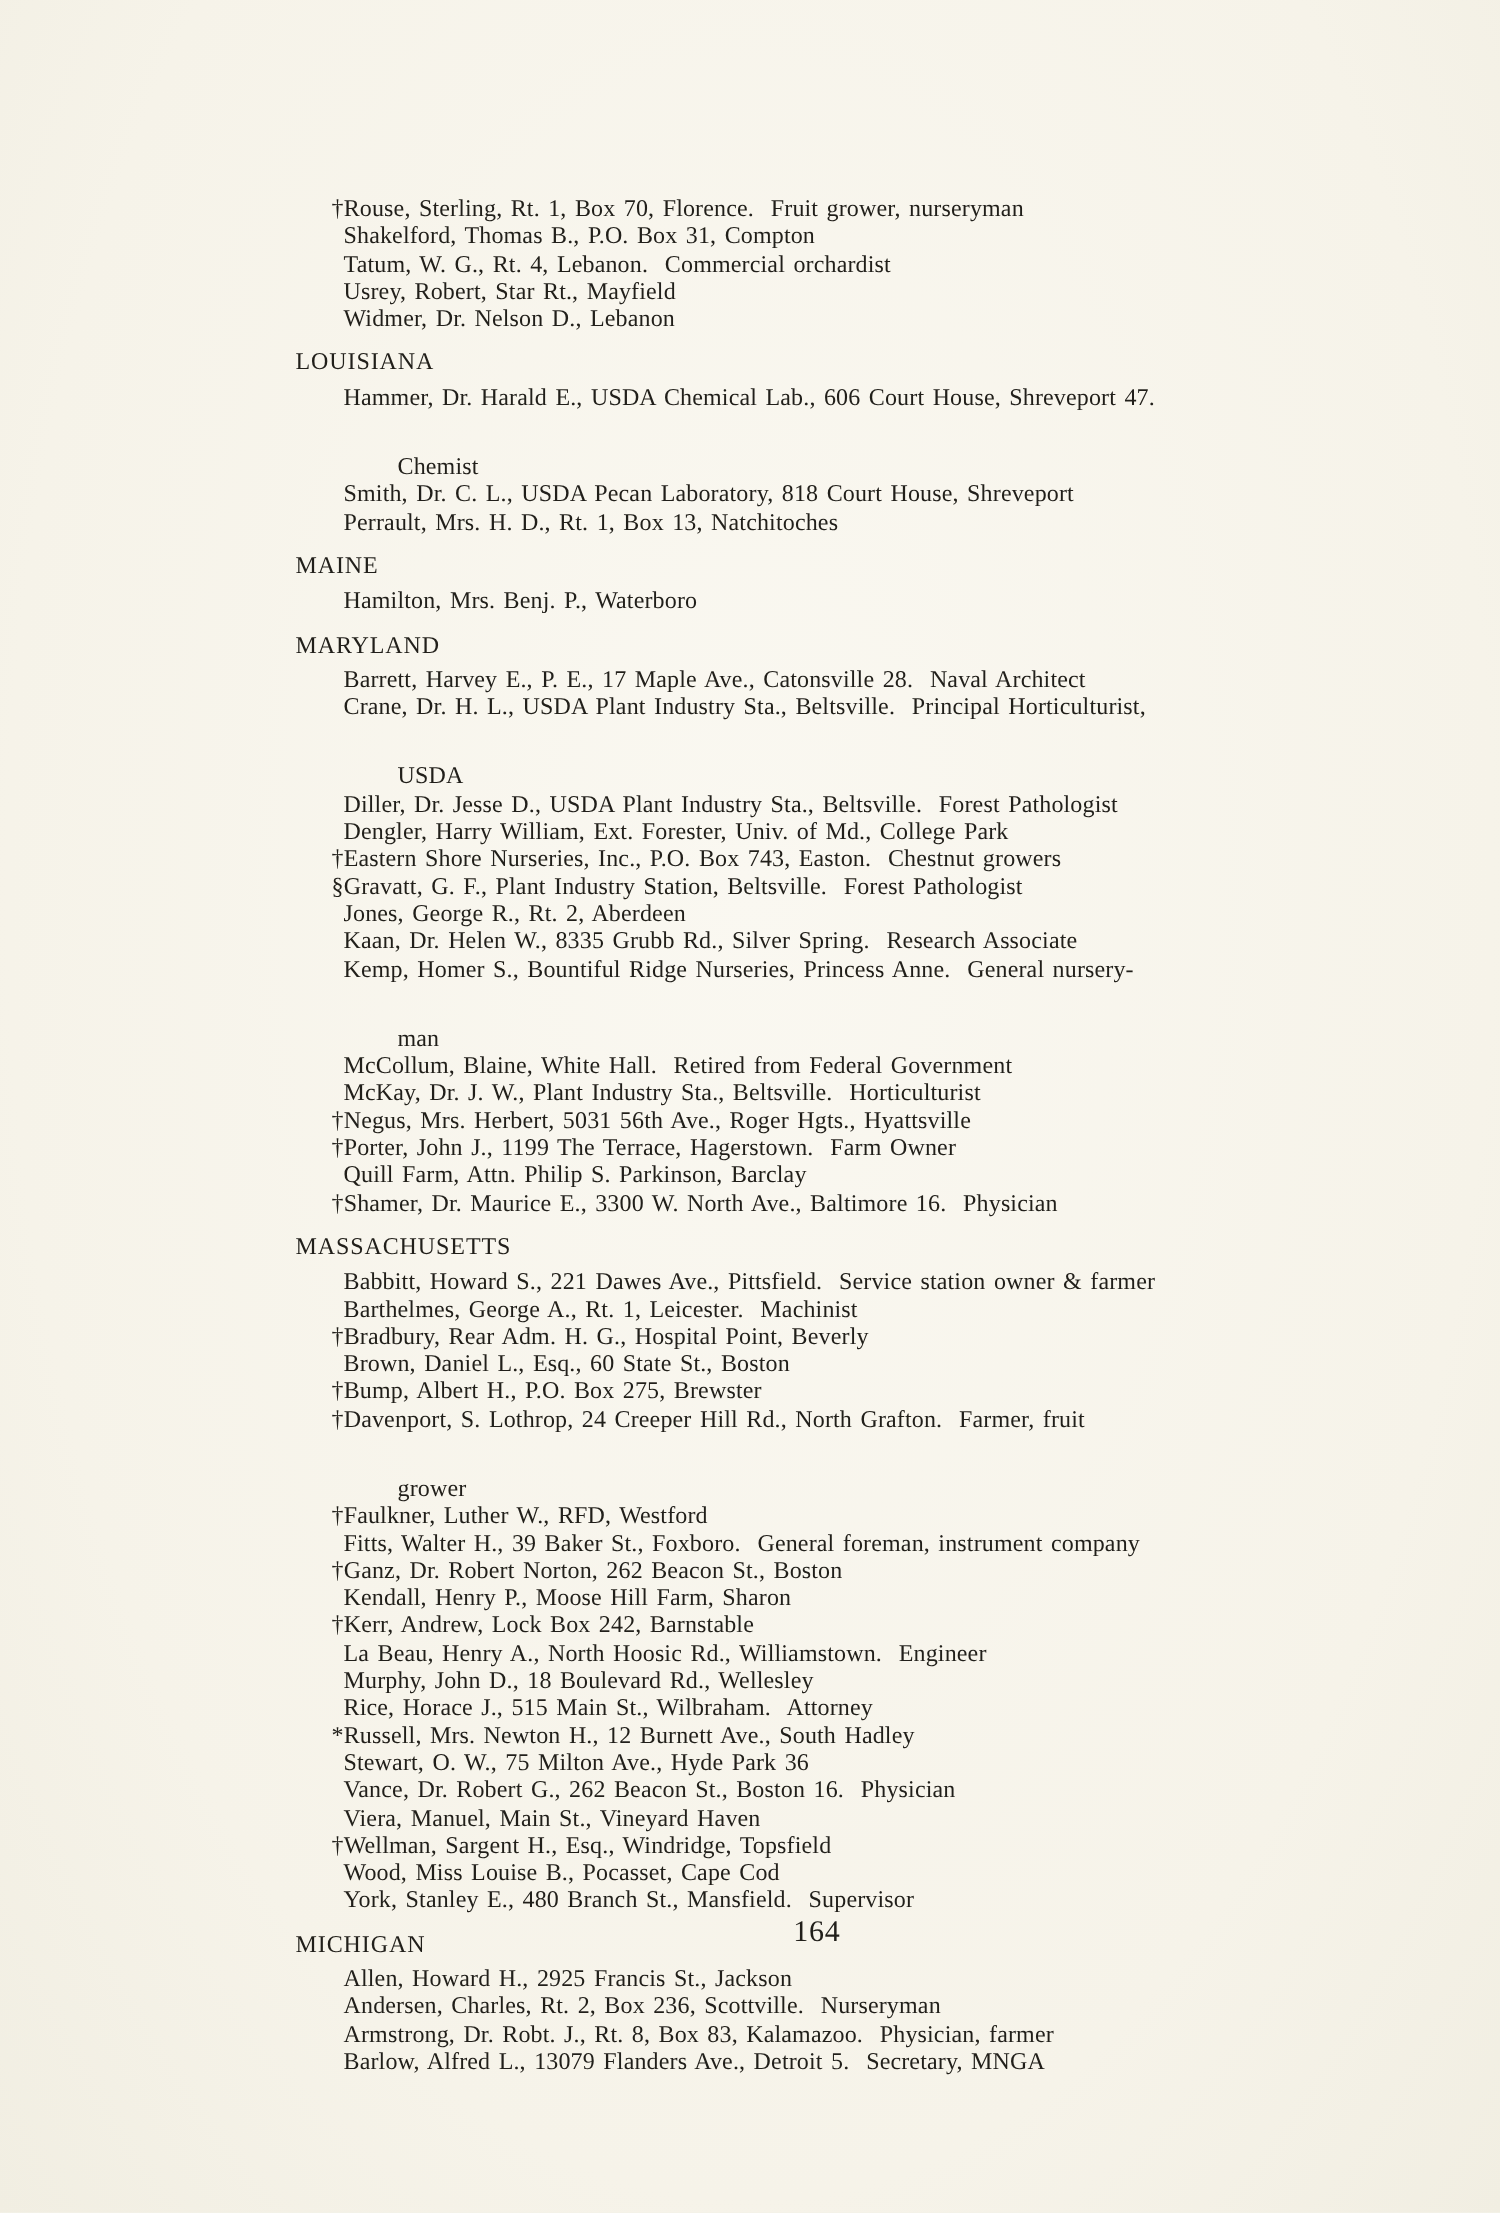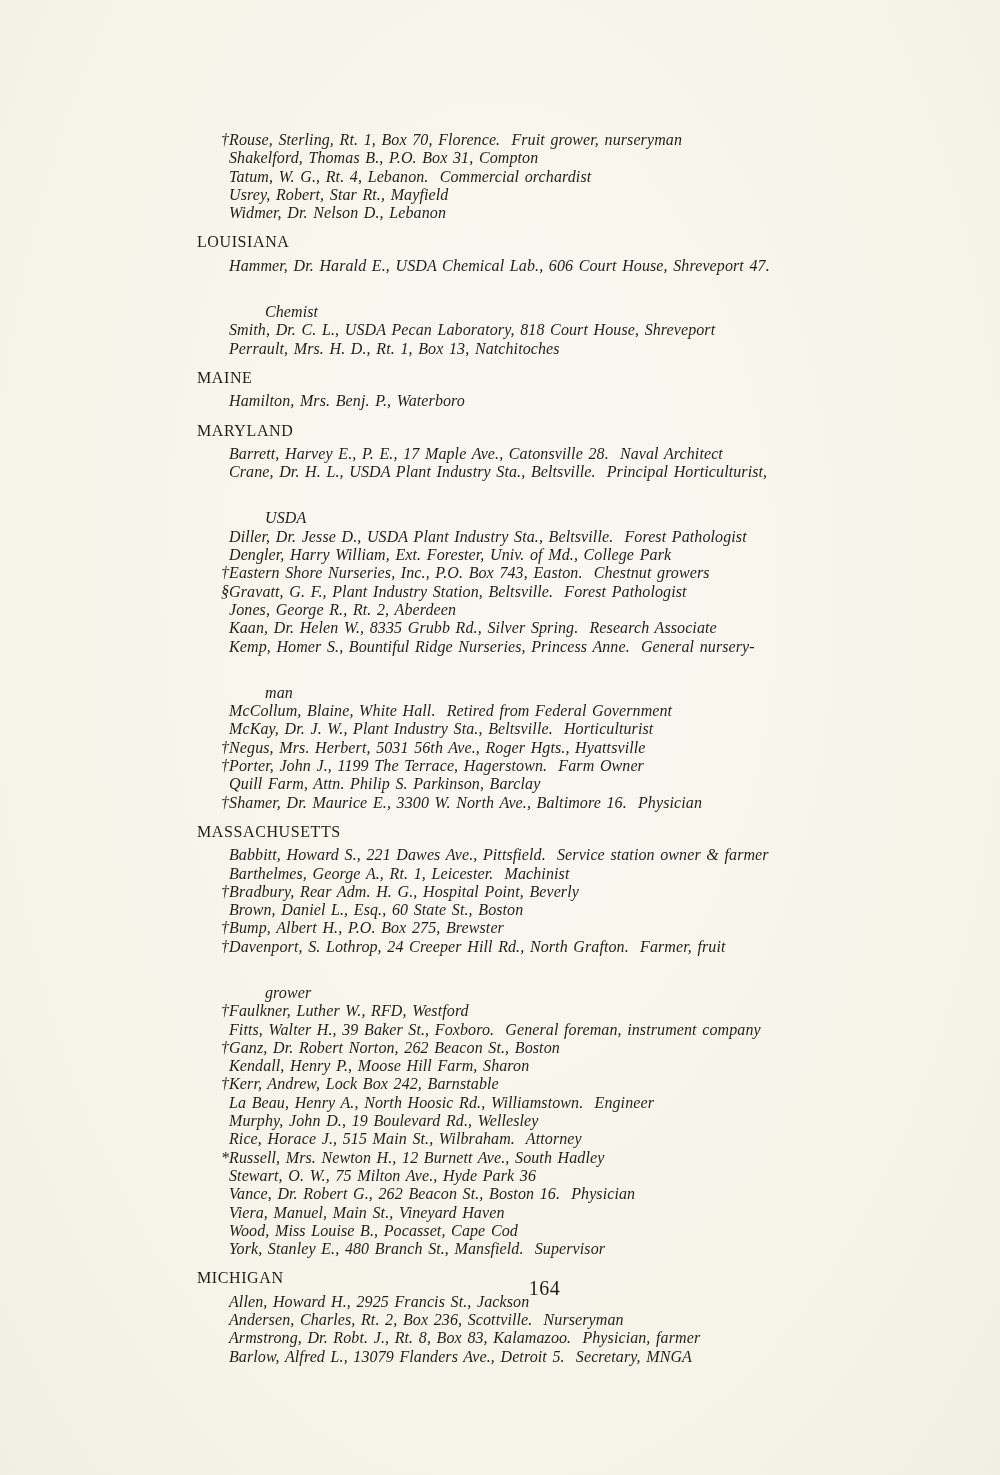--- a/index.html
+++ b/index.html
@@ -32,21 +32,21 @@
     letter-spacing: 0.1px;
   }
   .heading {
     font-size: 16px;
     line-height: 18.3px;
     font-weight: normal;
     letter-spacing: 0.6px;
     margin: 11px 0 5px 0;
   }
   .section:first-child .heading { margin-top: 0; }
-  .entry { margin-left: 32px; font-style: italic; }
+  .entry { margin-left: 32px; }
   .line.cont { margin-left: 36px; margin-top: 28px; }
   .line.marked { text-indent: -8px; }
   .page-number {
     position: absolute;
     top: 1277px;
     left: 197px;
     width: 695px;
     text-align: center;
     font-size: 20px;
     letter-spacing: 0.5px;
@@ -176,36 +176,39 @@
         <div class="entry">
           <div class="line">Kendall, Henry P., Moose Hill Farm, Sharon</div>
         </div>
         <div class="entry">
           <div class="line marked">†Kerr, Andrew, Lock Box 242, Barnstable</div>
         </div>
         <div class="entry">
           <div class="line">La Beau, Henry A., North Hoosic Rd., Williamstown.  Engineer</div>
         </div>
         <div class="entry">
-          <div class="line">Murphy, John D., 19 Boulevard Rd., Wellesley</div>
+          <div class="line">Murphy, John D., 18 Boulevard Rd., Wellesley</div>
         </div>
         <div class="entry">
           <div class="line">Rice, Horace J., 515 Main St., Wilbraham.  Attorney</div>
         </div>
         <div class="entry">
           <div class="line marked">*Russell, Mrs. Newton H., 12 Burnett Ave., South Hadley</div>
         </div>
         <div class="entry">
           <div class="line">Stewart, O. W., 75 Milton Ave., Hyde Park 36</div>
         </div>
         <div class="entry">
           <div class="line">Vance, Dr. Robert G., 262 Beacon St., Boston 16.  Physician</div>
         </div>
         <div class="entry">
           <div class="line">Viera, Manuel, Main St., Vineyard Haven</div>
+        </div>
+        <div class="entry">
+          <div class="line marked">†Wellman, Sargent H., Esq., Windridge, Topsfield</div>
         </div>
         <div class="entry">
           <div class="line">Wood, Miss Louise B., Pocasset, Cape Cod</div>
         </div>
         <div class="entry">
           <div class="line">York, Stanley E., 480 Branch St., Mansfield.  Supervisor</div>
         </div>
       </section>
       <section class="section">
         <div class="heading">MICHIGAN</div>

